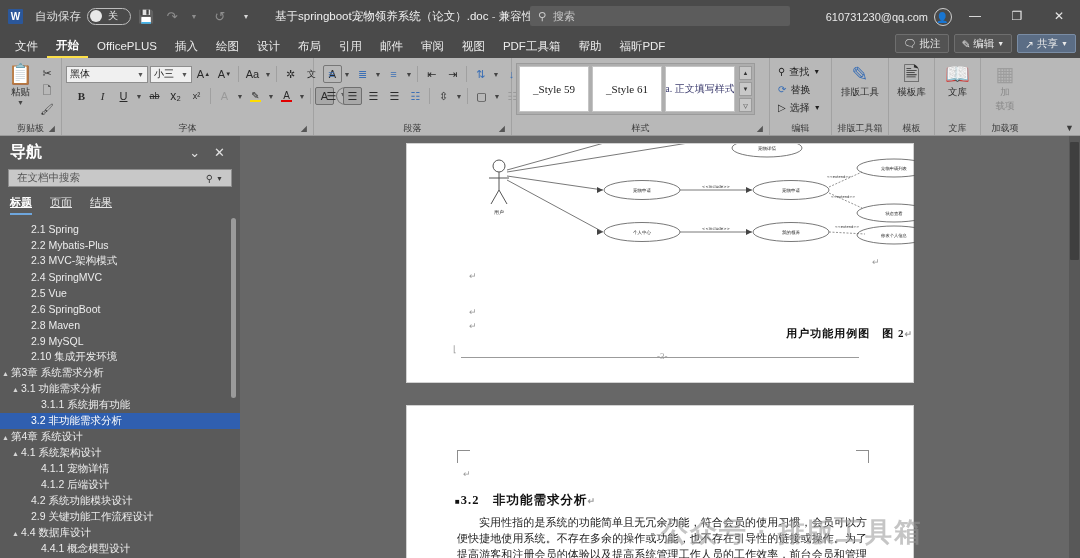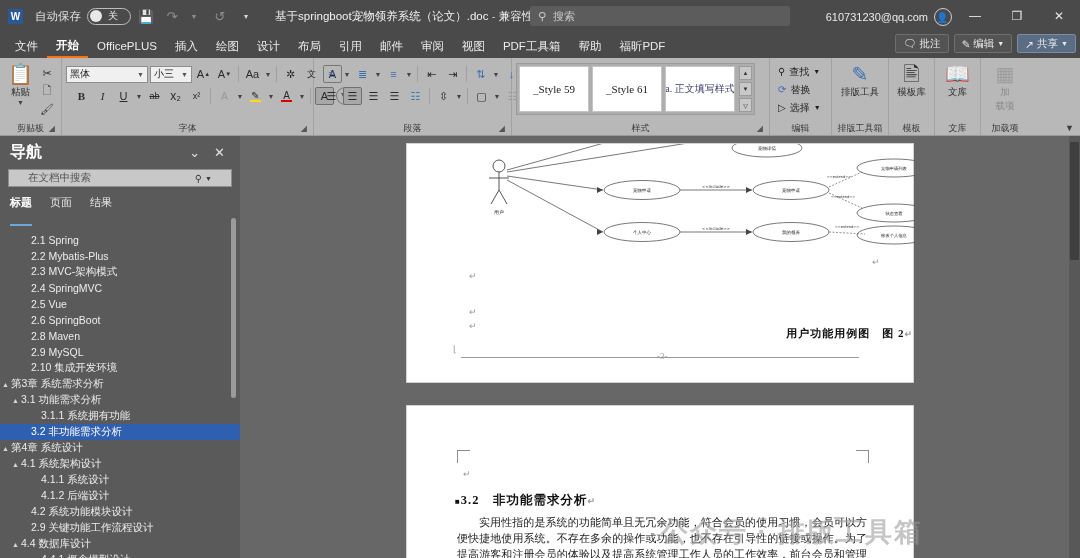--- a/index.html
+++ b/index.html
@@ -62,21 +62,21 @@
 
   
   .tabstrip {
     height: 26px; background: #4a4a4a; display: flex; align-items: flex-end;
     position: relative;
   }
   .tab {
     font-size: 11.5px; color: #ececec; padding: 0 9px; height: 24px;
     display: flex; align-items: center; white-space: nowrap;
   }
-  .tab.active { color: #ffffff; border-bottom: 2px solid #f97316; font-weight: bold; margin-top: 30px; }
+  .tab.active { color: #ffffff; border-bottom: 2px solid #fde047; font-weight: bold; margin-top: 30px; }
   .tab:first-child { margin-left: 6px; text-align: right; }
   .right-tabs {
     position: absolute; right: 4px; top: 2px; display: flex; gap: 5px;
     align-items: center;
   }
   .pill {
     height: 19px; display: flex; align-items: center; gap: 3px;
     padding: 0 7px; font-size: 10.5px; color: #eaeaea;
     border: 1px solid #6e6e6e; border-radius: 2px; background: #535353;
   }
@@ -169,28 +169,28 @@
     flex-shrink: 0;
   }
   .nav-header {
     display: flex; align-items: center; padding: 6px 8px 4px 10px;
   }
   .nav-title { font-size: 16px; font-weight: bold; color: #ffffff; flex: 1; }
   .nav-hbtn { font-size: 13px; color: #e2e2e2; padding: 0 7px; }
   .nav-search {
     margin: 2px 8px 0 8px; height: 18px; background: #c8c8c8;
     border: 1px solid #8e8e8e; display: flex; align-items: center;
-    padding: 0 19px; font-size: 10.5px; color: #555;
+    padding: 0 8px; font-size: 10.5px; color: #555;
   }
   .nav-search .ph { flex: 1; }
   .nav-search .sg { font-size: 10px; color: #3c3c3c; }
   .nav-tabs {
     display: flex; gap: 18px; padding: 8px 0 0 10px; font-size: 11px;
   }
-  .nav-tab { color: #e6e6e6; padding-bottom: 14px; }
+  .nav-tab { color: #e6e6e6; padding-bottom: 3px; text-decoration: underline; }
   .nav-tab.active { color: #ffffff; border-bottom: 2px solid #6ea6dd; font-weight: bold; }
   .nav-list {
     margin-top: 6px; height: 352px; overflow: hidden; position: relative;
     font-size: 10.5px;
   }
   .nav-item {
     display: flex; align-items: center; height: 16px; color: #ececec;
     white-space: nowrap; padding-right: 12px;
   }
   .nav-item.sel { background: #2f5fb0; color: #ffffff; }
@@ -595,21 +595,21 @@
           <div class="nav-item">
             <span class="nav-caret" style="margin-left: 0px;">▲</span>
             <span>第4章 系统设计</span>
           </div>
           <div class="nav-item">
             <span class="nav-caret" style="margin-left: 10px;">▲</span>
             <span>4.1  系统架构设计</span>
           </div>
           <div class="nav-item">
             <span class="nav-caret" style="margin-left: 30px;"></span>
-            <span>4.1.1  系统设计</span>
+            <span>4.1.1  宠物详情</span>
           </div>
           <div class="nav-item">
             <span class="nav-caret" style="margin-left: 30px;"></span>
             <span>4.1.2  后端设计</span>
           </div>
           <div class="nav-item">
             <span class="nav-caret" style="margin-left: 20px;"></span>
             <span>4.2  系统功能模块设计</span>
           </div>
           <div class="nav-item">

